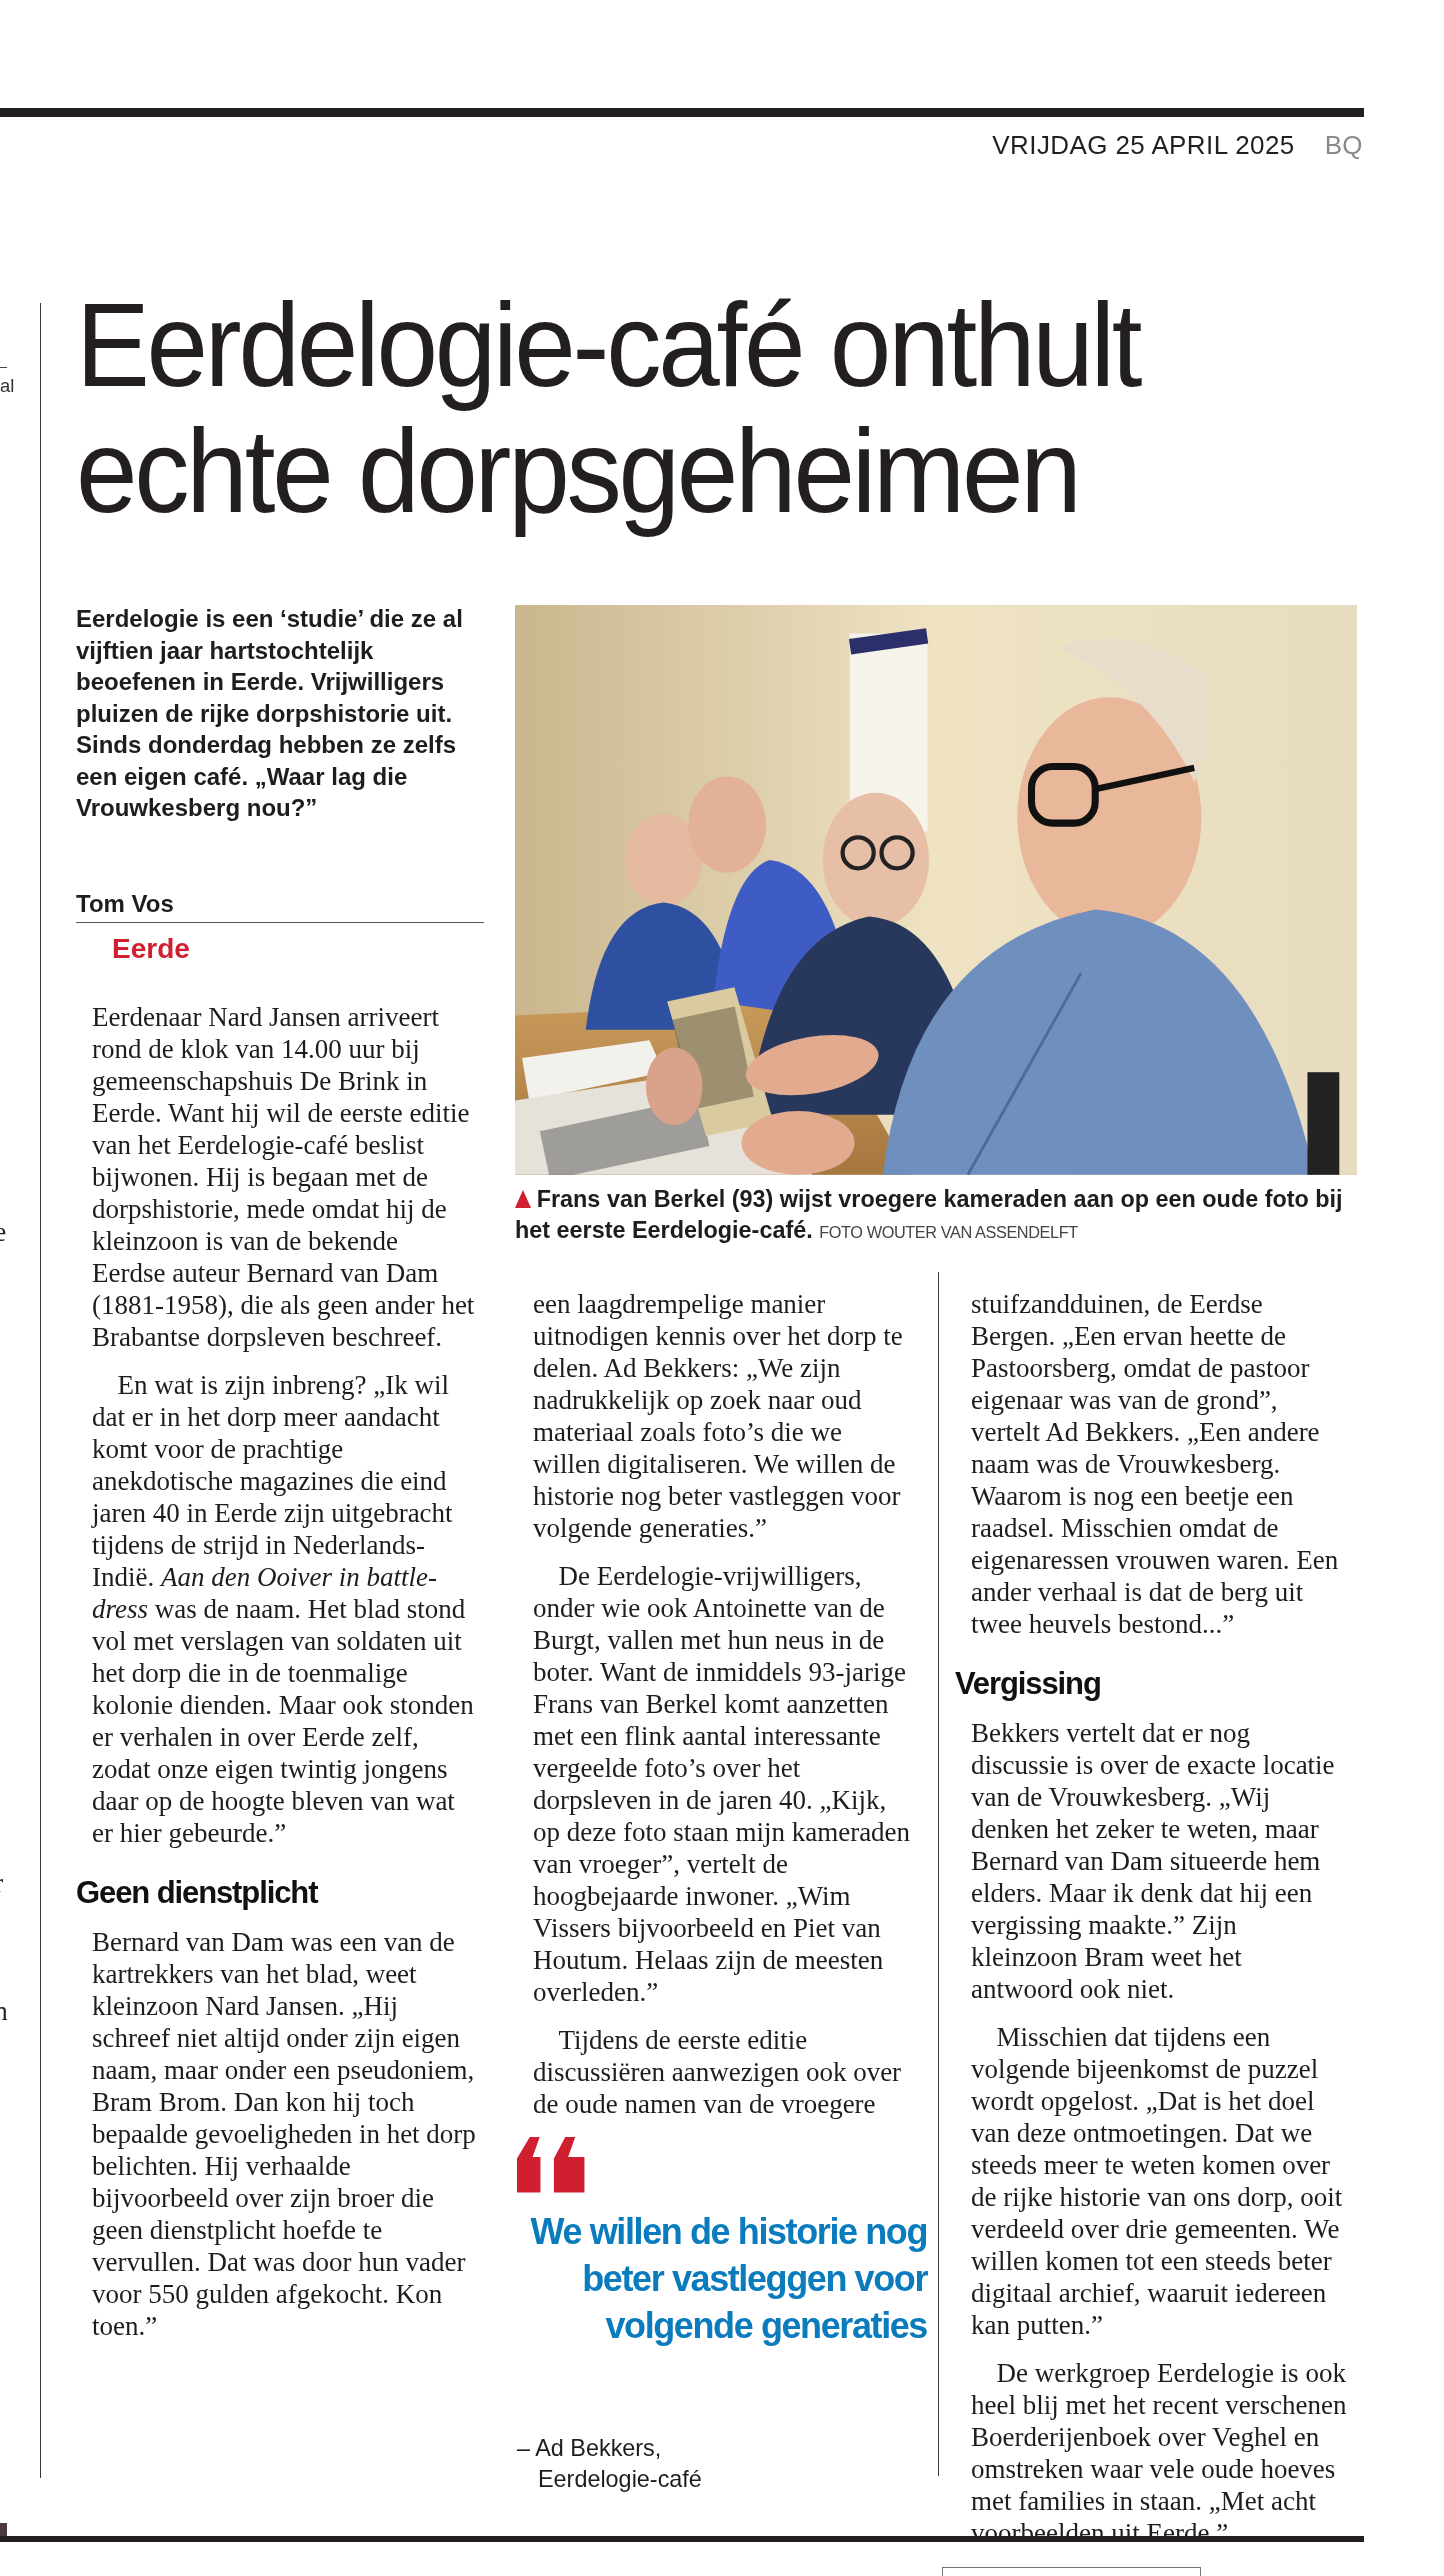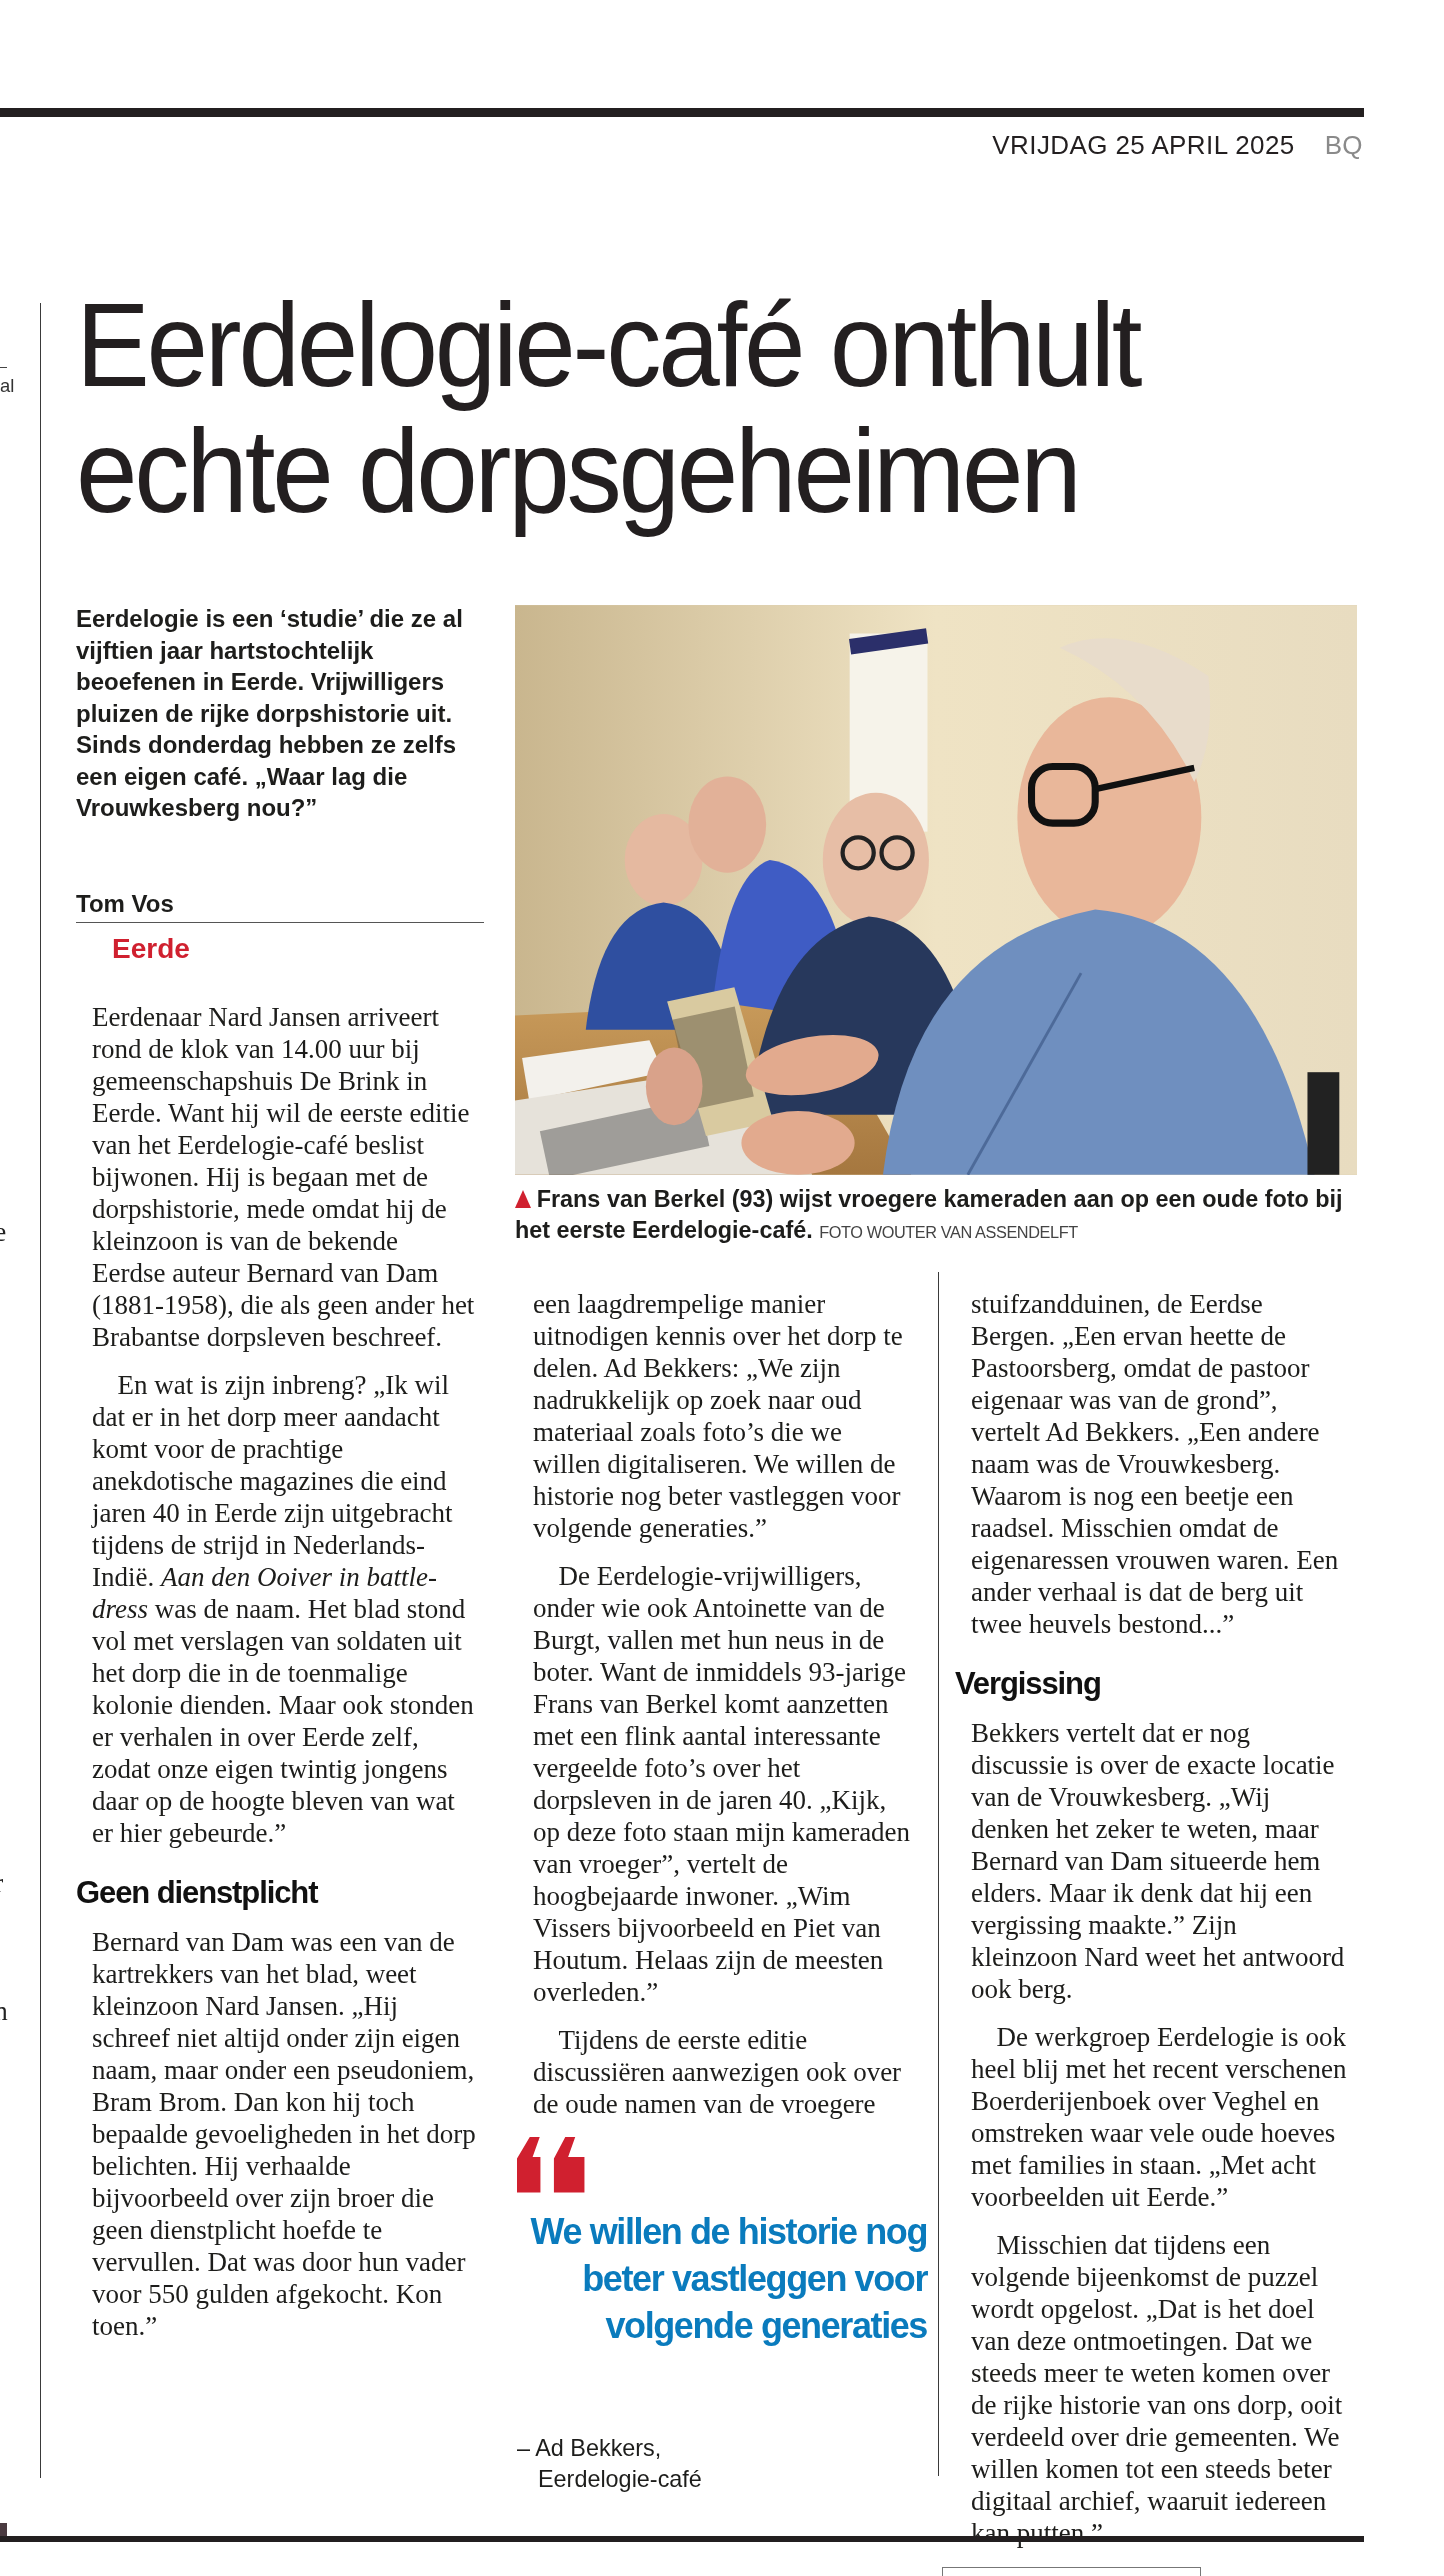--- a/index.html
+++ b/index.html
@@ -155,21 +155,21 @@
 </svg>
 <div class="abs pull">We willen de historie nog beter vastleggen voor volgende generaties</div>
 <div class="abs attrib">
   <span style="display:block;">– Ad Bekkers,</span>
   <span class="l2">Eerdelogie-café</span>
 </div>
 
 <div class="abs col" style="left:955px; top:1272px; width:410px;">
   <p>stuifzandduinen, de Eerdse Bergen. „Een ervan heette de Pastoorsberg, omdat de pastoor eigenaar was van de grond”, vertelt Ad Bekkers. „Een andere naam was de Vrouwkesberg. Waarom is nog een beetje een raadsel. Misschien omdat de eigenaressen vrouwen waren. Een ander verhaal is dat de berg uit twee heuvels bestond...”</p>
   <h2 class="sub">Vergissing</h2>
-  <p>Bekkers vertelt dat er nog discussie is over de exacte locatie van de Vrouwkesberg. „Wij denken het zeker te weten, maar Bernard van Dam situeerde hem elders. Maar ik denk dat hij een vergissing maakte.” Zijn kleinzoon Nard weet het antwoord ook berg.</p>
+  <p>Bekkers vertelt dat er nog discussie is over de exacte locatie van de Vrouwkesberg. „Wij denken het zeker te weten, maar Bernard van Dam situeerde hem elders. Maar ik denk dat hij een vergissing maakte.” Zijn kleinzoon Bram weet het antwoord ook niet.</p>
+  <p class="indent">Misschien dat tijdens een volgende bijeenkomst de puzzel wordt opgelost. „Dat is het doel van deze ontmoetingen. Dat we steeds meer te weten komen over de rijke historie van ons dorp, ooit verdeeld over drie gemeenten. We willen komen tot een steeds beter digitaal archief, waaruit iedereen kan putten.”</p>
   <p class="indent">De werkgroep Eerdelogie is ook heel blij met het recent verschenen Boerderijenboek over Veghel en omstreken waar vele oude hoeves met families in staan. „Met acht voorbeelden uit Eerde.”</p>
-  <p class="indent">Misschien dat tijdens een volgende bijeenkomst de puzzel wordt opgelost. „Dat is het doel van deze ontmoetingen. Dat we steeds meer te weten komen over de rijke historie van ons dorp, ooit verdeeld over drie gemeenten. We willen komen tot een steeds beter digitaal archief, waaruit iedereen kan putten.”</p>
 </div>
 
 <div class="abs bottom-stub"></div>
 <div class="abs rule-bottom"></div>
 <div class="abs bottom-box"></div>
 
 
 </body></html>

